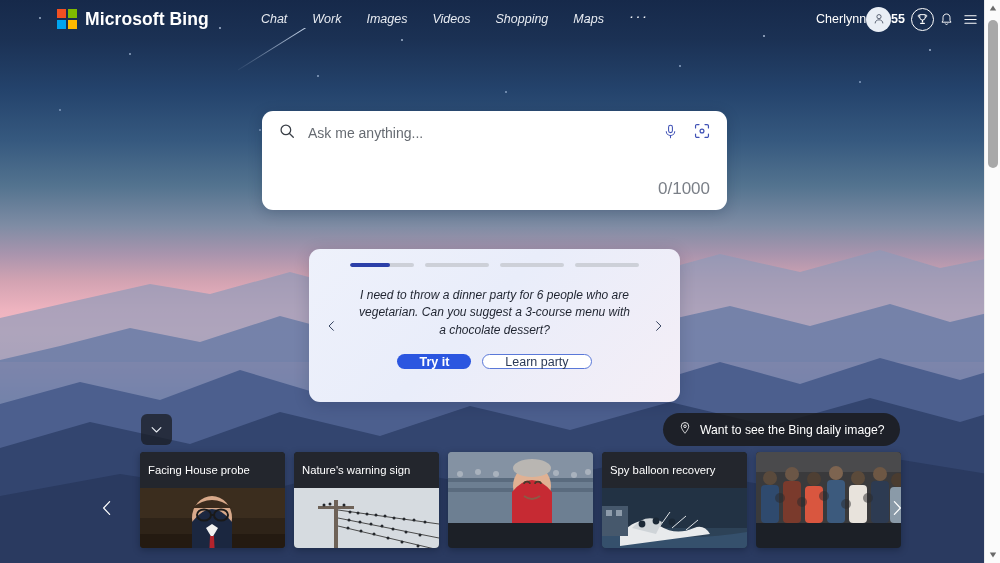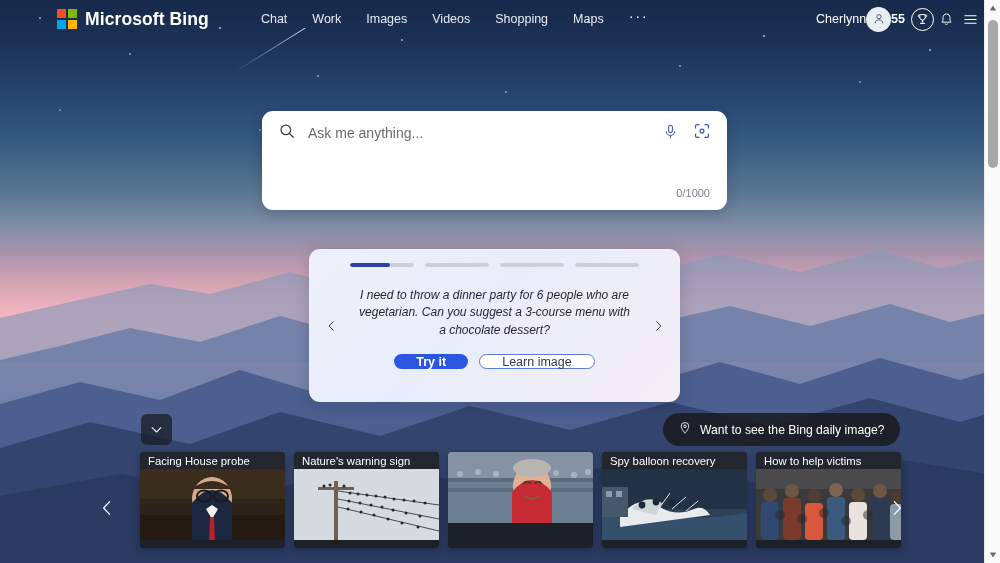--- a/index.html
+++ b/index.html
@@ -116,20 +116,21 @@
     font-weight: 600;
     letter-spacing: .1px;
     white-space: nowrap;
   }
 
   .nav {
     display: flex;
     align-items: center;
     gap: 25px;
     margin-left: 52px;
+    font-style: italic;
   }
   .nav-item {
     color: #f2f5fa;
     font-size: 12.5px;
     text-decoration: none;
     white-space: nowrap;
     cursor: pointer;
     opacity: .95;
   }
   .nav-more {
@@ -209,21 +210,21 @@
     font-size: 14px;
     color: #1b1b1b;
     margin-left: 12px;
     background: transparent;
   }
   .search-input::placeholder { color: #666b72; }
   .search-tools { display: flex; align-items: center; gap: 14px; }
   .char-count {
     position: absolute;
     right: 17px; bottom: 11px;
-    font-size: 11px;
+    font-size: 17px;
     color: #7a7f87;
   }
 
   
   .sugg-card {
     position: absolute;
     left: 309px; top: 249px;
     width: 371px; height: 153px;
     border-radius: 11px;
     background: linear-gradient(135deg, #eef1fb 0%, #e9edfa 45%, #f4eef6 100%);
@@ -344,21 +345,21 @@
     width: 145px;
     height: 96px;
     border-radius: 4px;
     overflow: hidden;
     background: #1c2027;
     position: relative;
     cursor: pointer;
     box-shadow: 0 2px 7px rgba(6,14,30,.35);
   }
   .news-title {
-    height: 17px;
+    height: 36px;
     display: flex;
     align-items: center;
     padding: 0 8px;
     color: #fff;
     font-size: 11.3px;
     white-space: nowrap;
     overflow: hidden;
     text-overflow: ellipsis;
     background: #23262d;
   }
@@ -533,21 +534,21 @@
       <span class="seg">
           <i class="fill" id="seg-fill" style="width: 62%; background: rgb(43, 63, 168);"></i>
         </span>
       <span class="seg"></span>
       <span class="seg"></span>
       <span class="seg"></span>
     </div>
     <div class="sugg-text">I need to throw a dinner party for 6 people who are vegetarian. Can you suggest a 3-course menu with a chocolate dessert?</div>
     <div class="sugg-buttons">
       <button class="btn btn-primary">Try it</button>
-      <button class="btn btn-secondary">Learn image</button>
+      <button class="btn btn-secondary">Learn party</button>
     </div>
     <div class="sugg-arrow left">
       <svg width="13" height="20" viewBox="0 0 24 24">
         <path d="M15.5,4 L7.5,12 L15.5,20" fill="none" stroke="#2b3a56" stroke-width="1.8" stroke-linecap="round" stroke-linejoin="round"></path>
       </svg>
     </div>
     <div class="sugg-arrow right">
       <svg width="13" height="20" viewBox="0 0 24 24">
         <path d="M8.5,4 L16.5,12 L8.5,20" fill="none" stroke="#2b3a56" stroke-width="1.8" stroke-linecap="round" stroke-linejoin="round"></path>
       </svg>
@@ -679,21 +680,20 @@
           <g fill="#1b2836">
             <circle cx="40" cy="36" r="3.4"></circle>
               <circle cx="54" cy="33" r="3.4"></circle>
               <circle cx="70" cy="34" r="3.4"></circle>
           </g>
         </svg>
       </div>
     </div>
 
     <div class="news-card">
-      <div class="news-title">How to help victims</div>
       <div class="news-thumb">
         <svg viewBox="0 0 145 71" preserveAspectRatio="xMidYMid slice">
           <rect width="145" height="71" fill="#3a3a3c"></rect>
           <rect x="0" y="0" width="145" height="20" fill="#4a4a4c"></rect>
           <g>
             <circle cx="14" cy="26" r="7" fill="#5a4a3c"></circle>
               <rect x="5" y="33" width="18" height="38" rx="4" fill="#2f4a6e"></rect>
             <circle cx="36" cy="22" r="7" fill="#6b5646"></circle>
               <rect x="27" y="29" width="18" height="42" rx="4" fill="#7a3a2c"></rect>
             <circle cx="58" cy="27" r="7" fill="#4e3f33"></circle>

